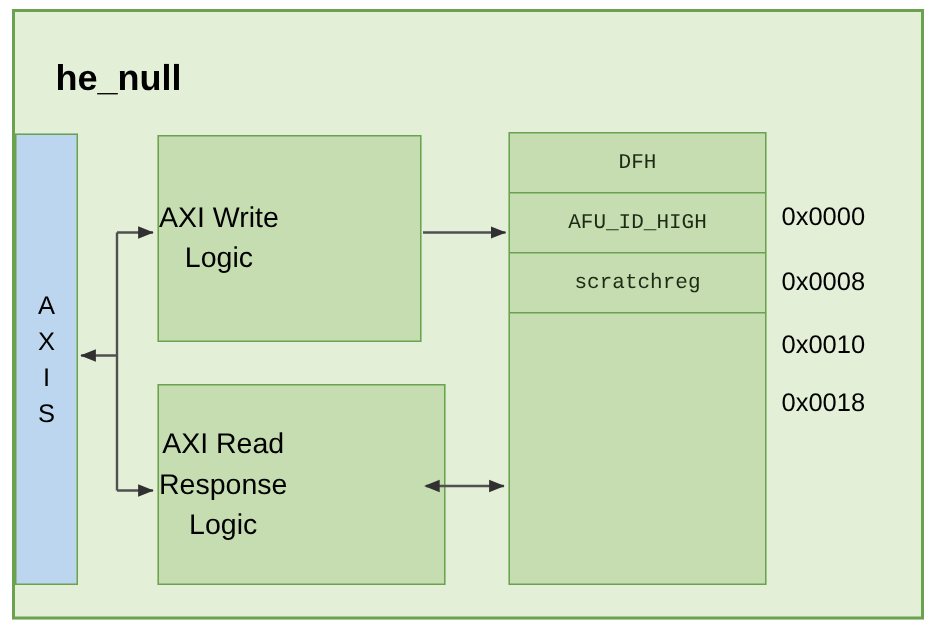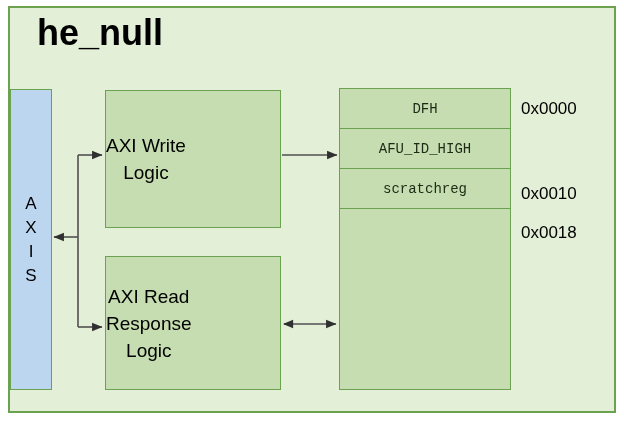--- a/index.html
+++ b/index.html
@@ -30,22 +30,22 @@
     width: 608px;
     height: 407px;
     background: #e3efd7;
     border: 2px solid #6ba24f;
     box-sizing: border-box;
   }
 
   .module-title {
     position: absolute;
     left: 37px;
-    top: 16px;
-    font-size: 36px;
+    top: 36px;
+    font-size: 24px;
     font-weight: bold;
     color: #000000;
     letter-spacing: 0px;
     line-height: 34px;
     white-space: nowrap;
   }
 
   
   .axis-block {
     position: absolute;
@@ -87,21 +87,21 @@
 
   #block-write {
     left: 105px;
     top: 90px;
     width: 176px;
     height: 138px;
   }
   #block-read {
     left: 105px;
     top: 256px;
-    width: 176px;
+    width: 192px;
     height: 134px;
   }
 
   
   .csr-label {
     position: absolute;
     left: 339px;
     top: 62px;
     width: 172px;
     text-align: center;
@@ -142,20 +142,21 @@
   }
 
   
   .csr-addr {
     position: absolute;
     left: 521px;
     font-size: 17px;
     color: #000000;
     line-height: 20px;
     white-space: nowrap;
+    margin-top: 36px;
   }
   .csr-addr.a0 { top: 99px; }
   .csr-addr.a1 { top: 142px; }
   .csr-addr.a2 { top: 184px; }
   .csr-addr.a3 { top: 223px; }
 
   
   #connectors {
     position: absolute;
     left: 0;
@@ -195,20 +196,21 @@
 
 
   <div class="csr-table">
     <div class="csr-row r0">DFH</div>
     <div class="csr-row r2">AFU_ID_HIGH</div>
     <div class="csr-row r3">scratchreg</div>
     <div class="csr-row spacer"></div>
   </div>
 
   <div class="csr-addr a0">0x0000</div>
+  <div class="csr-addr a1">0x0008</div>
   <div class="csr-addr a2">0x0010</div>
   <div class="csr-addr a3">0x0018</div>
 
   <svg id="connectors" viewBox="0 0 624 422">
     <defs>
       <marker id="arrow-end" markerWidth="7" markerHeight="7" refX="6.2" refY="3" orient="auto" markerUnits="strokeWidth">
         <path d="M0,0.4 L6.5,3 L0,5.6 z" fill="#303030"></path>
       </marker>
       <marker id="arrow-start" markerWidth="7" markerHeight="7" refX="0.8" refY="3" orient="auto" markerUnits="strokeWidth">
         <path d="M6.5,0.4 L0,3 L6.5,5.6 z" fill="#303030"></path>

